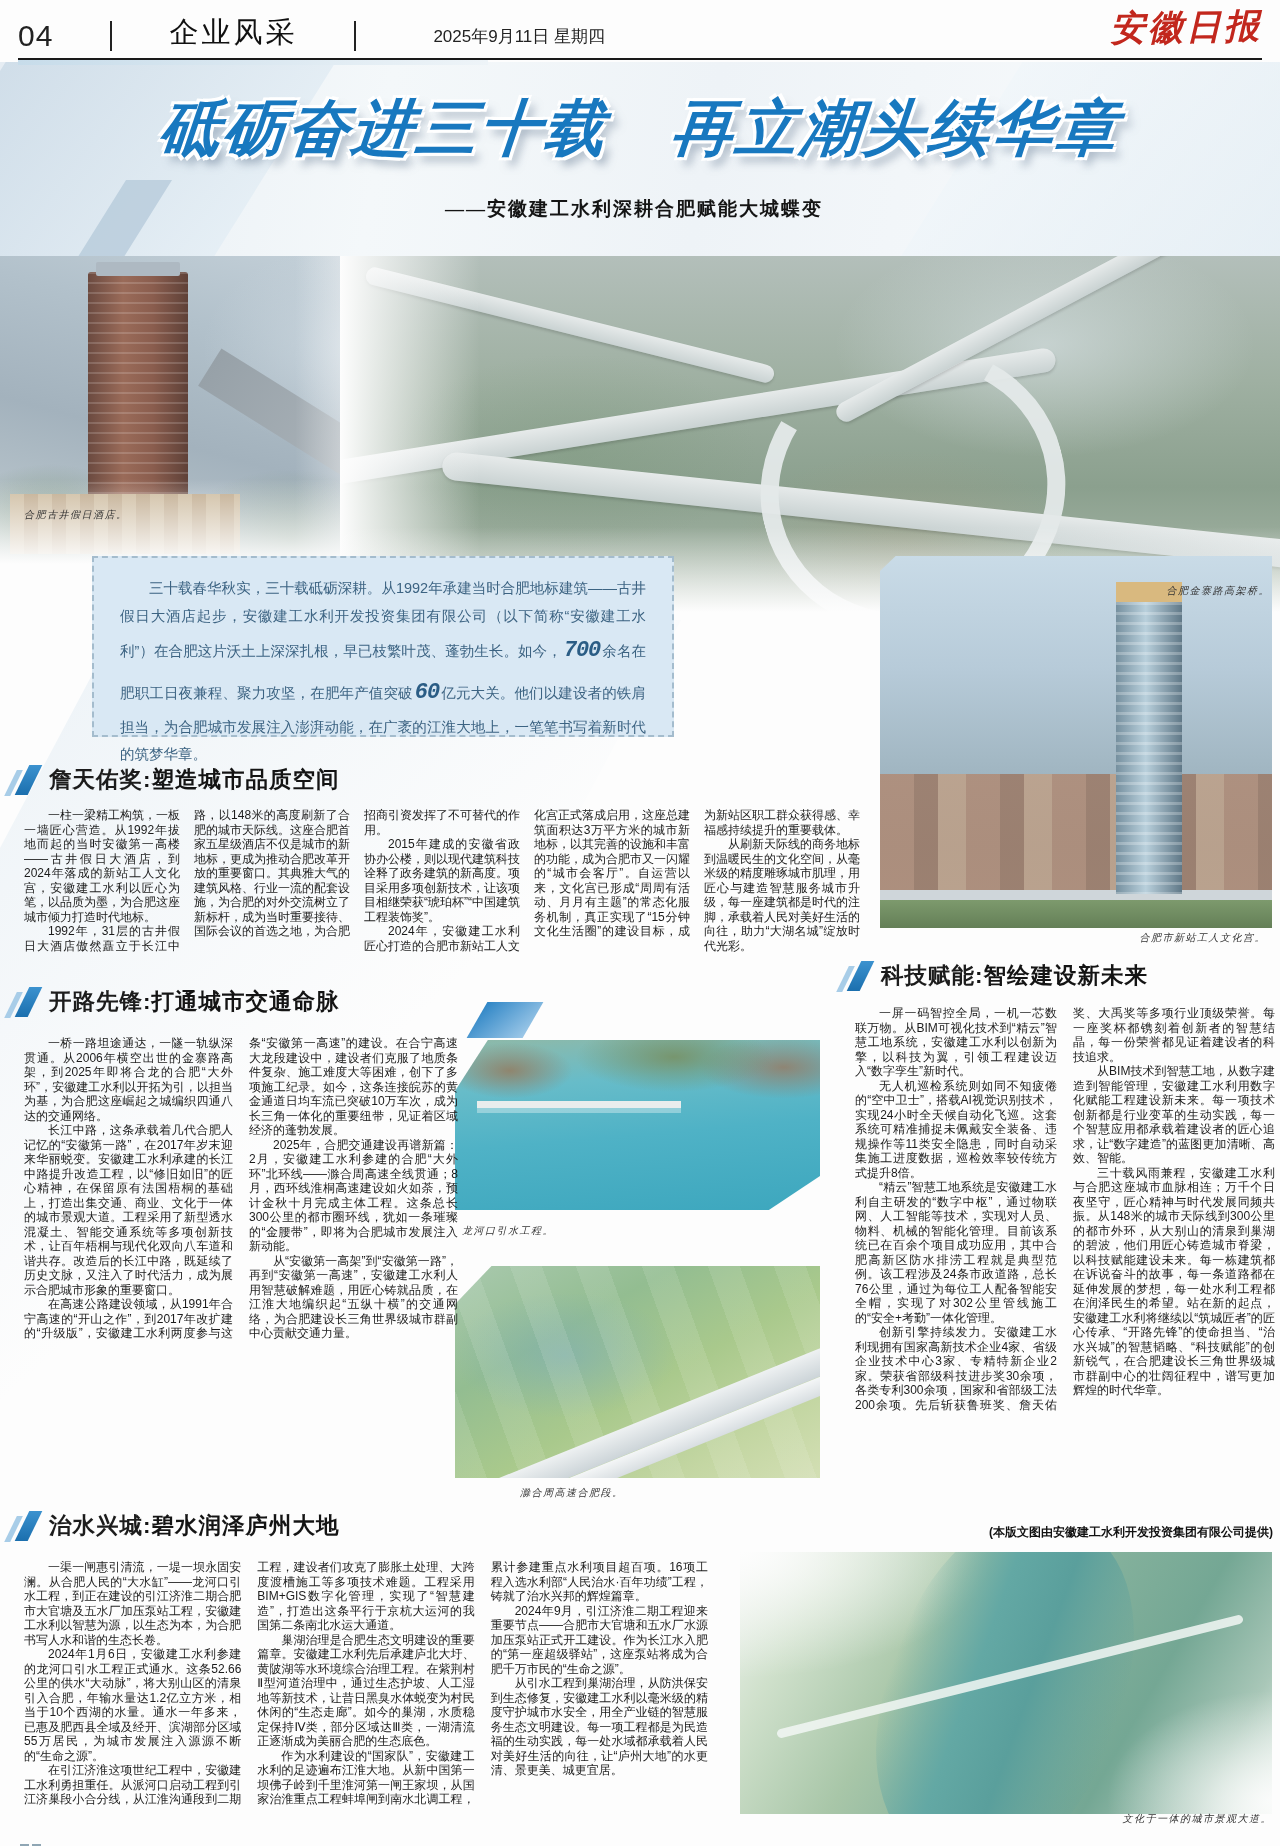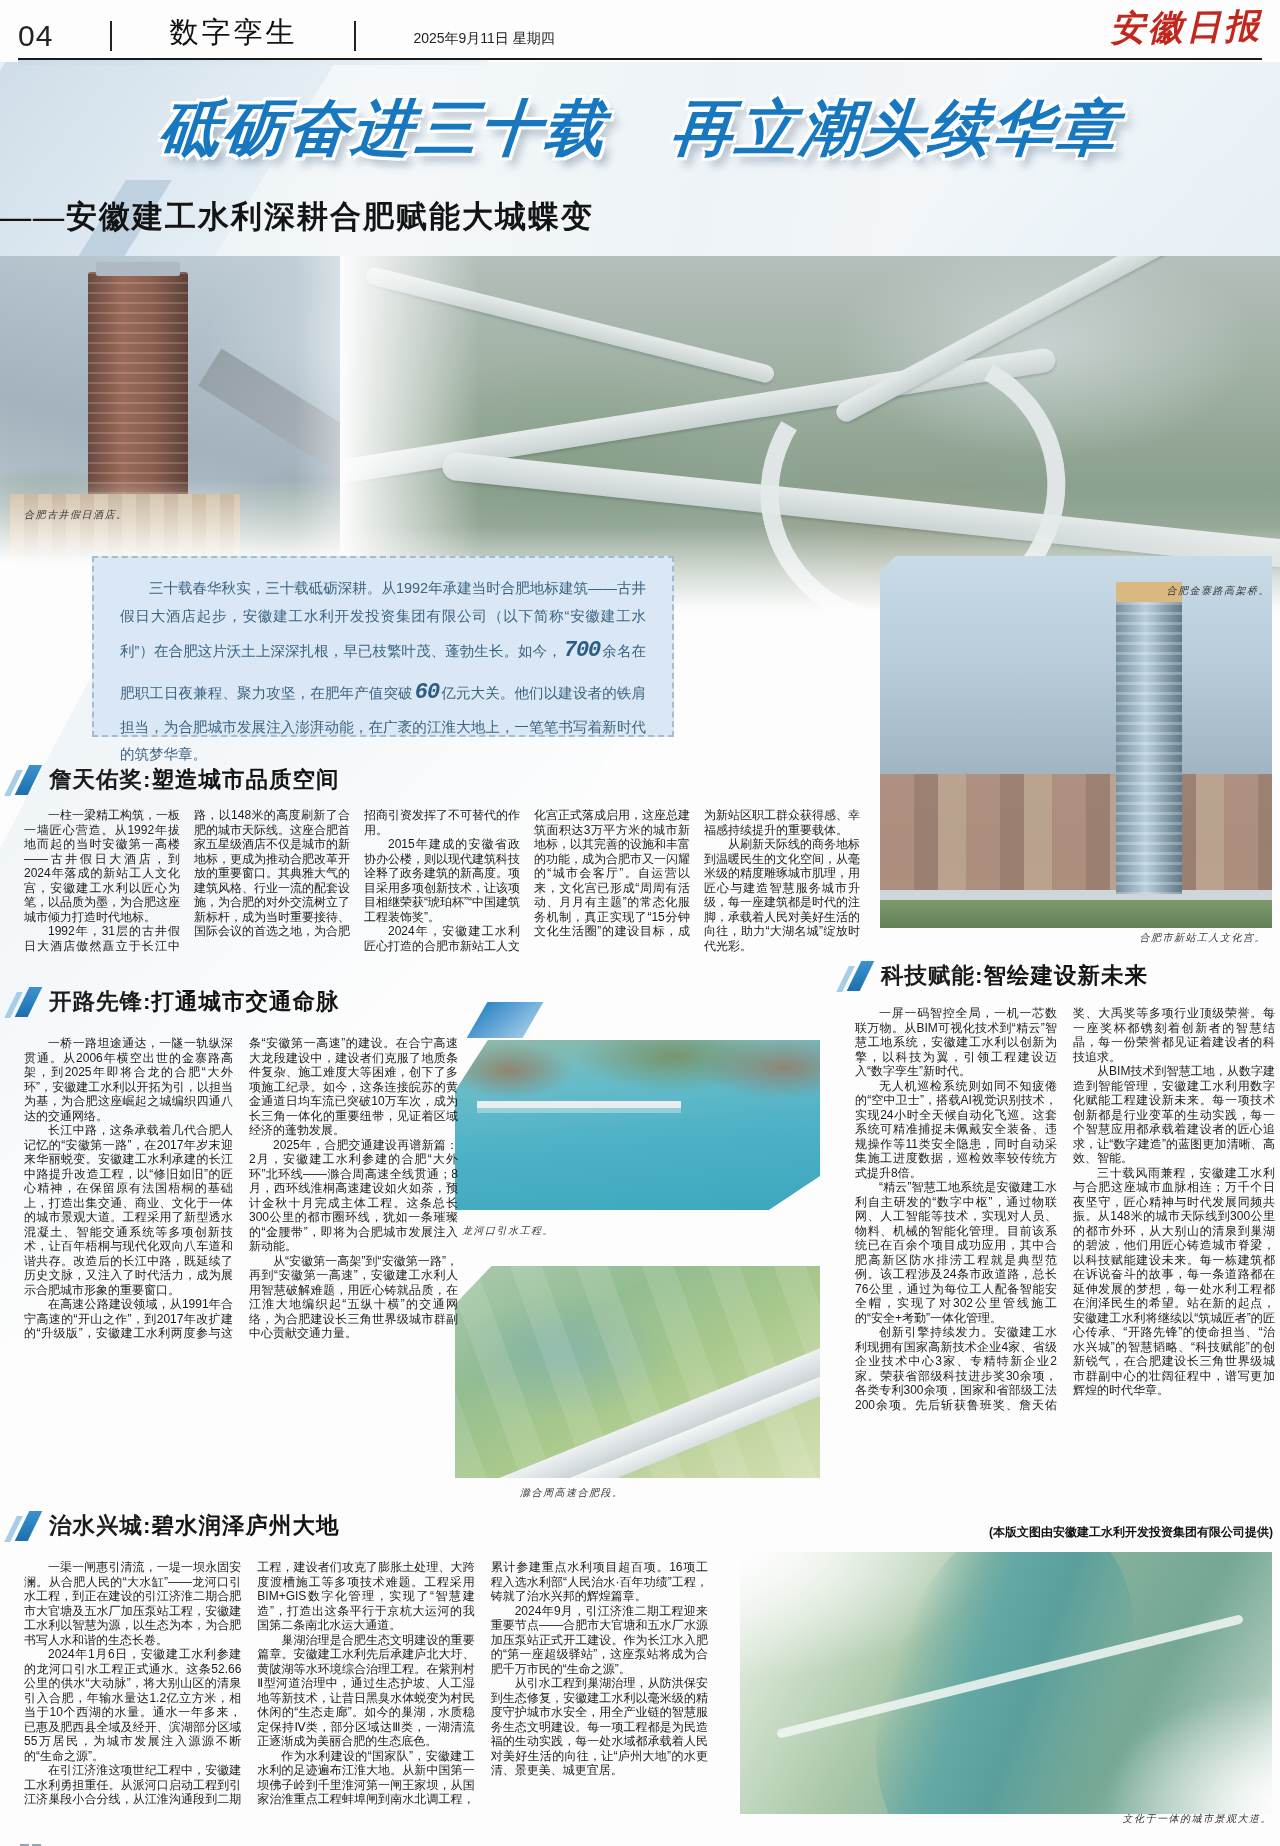--- a/index.html
+++ b/index.html
@@ -6,36 +6,36 @@
   .page{position:relative;width:1280px;height:1846px;margin:0 auto;background:#fdfdfd;overflow:hidden;
         font-family:"Liberation Sans",sans-serif;color:#1c1c1c;}
   
   .header{position:absolute;left:18px;top:12px;width:1244px;height:48px;border-bottom:2px solid #1a1a1a;
           display:flex;align-items:flex-end;padding-bottom:5px;box-sizing:border-box;z-index:8;gap:44px;}
   .header::after{content:"";position:absolute;left:0;bottom:-7px;width:470px;height:5px;
           background:linear-gradient(90deg,#c7dcea,#eef4f8);}
   .pgnum{font-size:30px;color:#222;letter-spacing:1px;}
   .vbar{width:2px;height:30px;background:#222;margin:0 13px 2px 13px;}
   .secname{font-size:29px;color:#111;letter-spacing:3px;}
-  .pdate{font-size:14px;color:#222;padding-bottom:5px;text-align:right;}
+  .pdate{font-size:17px;color:#222;margin-left:20px;padding-bottom:5px;text-align:right;}
   .masthead{margin-left:auto;font-family:"Liberation Serif",serif;font-weight:bold;font-style:italic;
             font-size:35px;color:#c2271d;letter-spacing:3px;transform:rotate(-1deg);padding-bottom:2px;}
   
   .hl-band{position:absolute;left:0;top:62px;width:1280px;height:194px;overflow:hidden;
            background:linear-gradient(100deg,#e6edf3 0%,#f4f8fa 30%,#eef3f7 55%,#fafcfd 100%);}
   .hb1{position:absolute;left:-60px;top:-20px;width:330px;height:250px;transform:skewX(-32deg);
        background:linear-gradient(100deg,#ccdbe7,#e4eef5);opacity:.85;}
   .hb2{position:absolute;right:-80px;top:-30px;width:400px;height:260px;transform:skewX(-32deg);
        background:linear-gradient(100deg,#f0f6fa,#dde9f1);opacity:.7;}
   .hb3{position:absolute;left:96px;top:118px;width:46px;height:96px;transform:skewX(-32deg);
        background:#b6cadb;opacity:.8;}
   .hl-main{position:absolute;left:0;right:0;top:26px;text-align:center;font-size:61px;font-weight:bold;
            font-style:italic;letter-spacing:3px;transform:skewX(-5deg);z-index:2;
            text-shadow:3px 3px 0 #fff,-3px 3px 0 #fff,3px -3px 0 #fff,-3px -3px 0 #fff,7px 8px 8px rgba(105,125,150,.55);}
-  .hl-sub{position:absolute;left:0;right:12px;top:134px;text-align:left;font-size:31px;font-weight:bold;
+  .hl-sub{position:absolute;left:0;right:12px;top:134px;text-align:center;font-size:19px;font-weight:bold;
           font-family:"Liberation Serif",serif;color:#141414;letter-spacing:2px;z-index:2;}
   
   .photo{position:absolute;overflow:hidden;}
   .fade-r{position:absolute;right:0;top:0;width:120px;height:100%;background:linear-gradient(90deg,rgba(255,255,255,0),#fdfdfd);}
   .fade-l{position:absolute;left:0;top:0;width:140px;height:100%;background:linear-gradient(270deg,rgba(255,255,255,0),#fdfdfd);}
   .fade-b{position:absolute;left:0;bottom:0;width:100%;height:85px;background:linear-gradient(180deg,rgba(255,255,255,0),#fdfdfd);}
   .collage{position:absolute;left:0;top:256px;width:1280px;height:356px;}
   .photo-hotel{left:0;top:0;width:415px;height:308px;
       background:radial-gradient(140px 90px at 12% 88%,rgba(96,128,84,.55),transparent 70%),
                  radial-gradient(160px 100px at 70% 92%,rgba(96,128,84,.4),transparent 70%),
@@ -122,21 +122,21 @@
 </head>
 <body>
 
 <div class="page">
 
   <div class="bg-band"></div>
 
   <div class="header">
     <span class="pgnum">04</span>
     <span class="vbar"></span>
-    <span class="secname">数字孪生</span>
+    <span class="secname">企业风采</span>
     <span class="vbar"></span>
     <span class="pdate">2025年9月11日 星期四</span>
     <span class="masthead">安徽日报</span>
   </div>
 
   <div class="hl-band">
     <div class="hb1"></div>
     <div class="hb2"></div>
     <div class="hb3"></div>
     <div class="hl-main" id="hl-main" style="color: rgb(24, 120, 191);">砥砺奋进三十载　再立潮头续华章</div>

